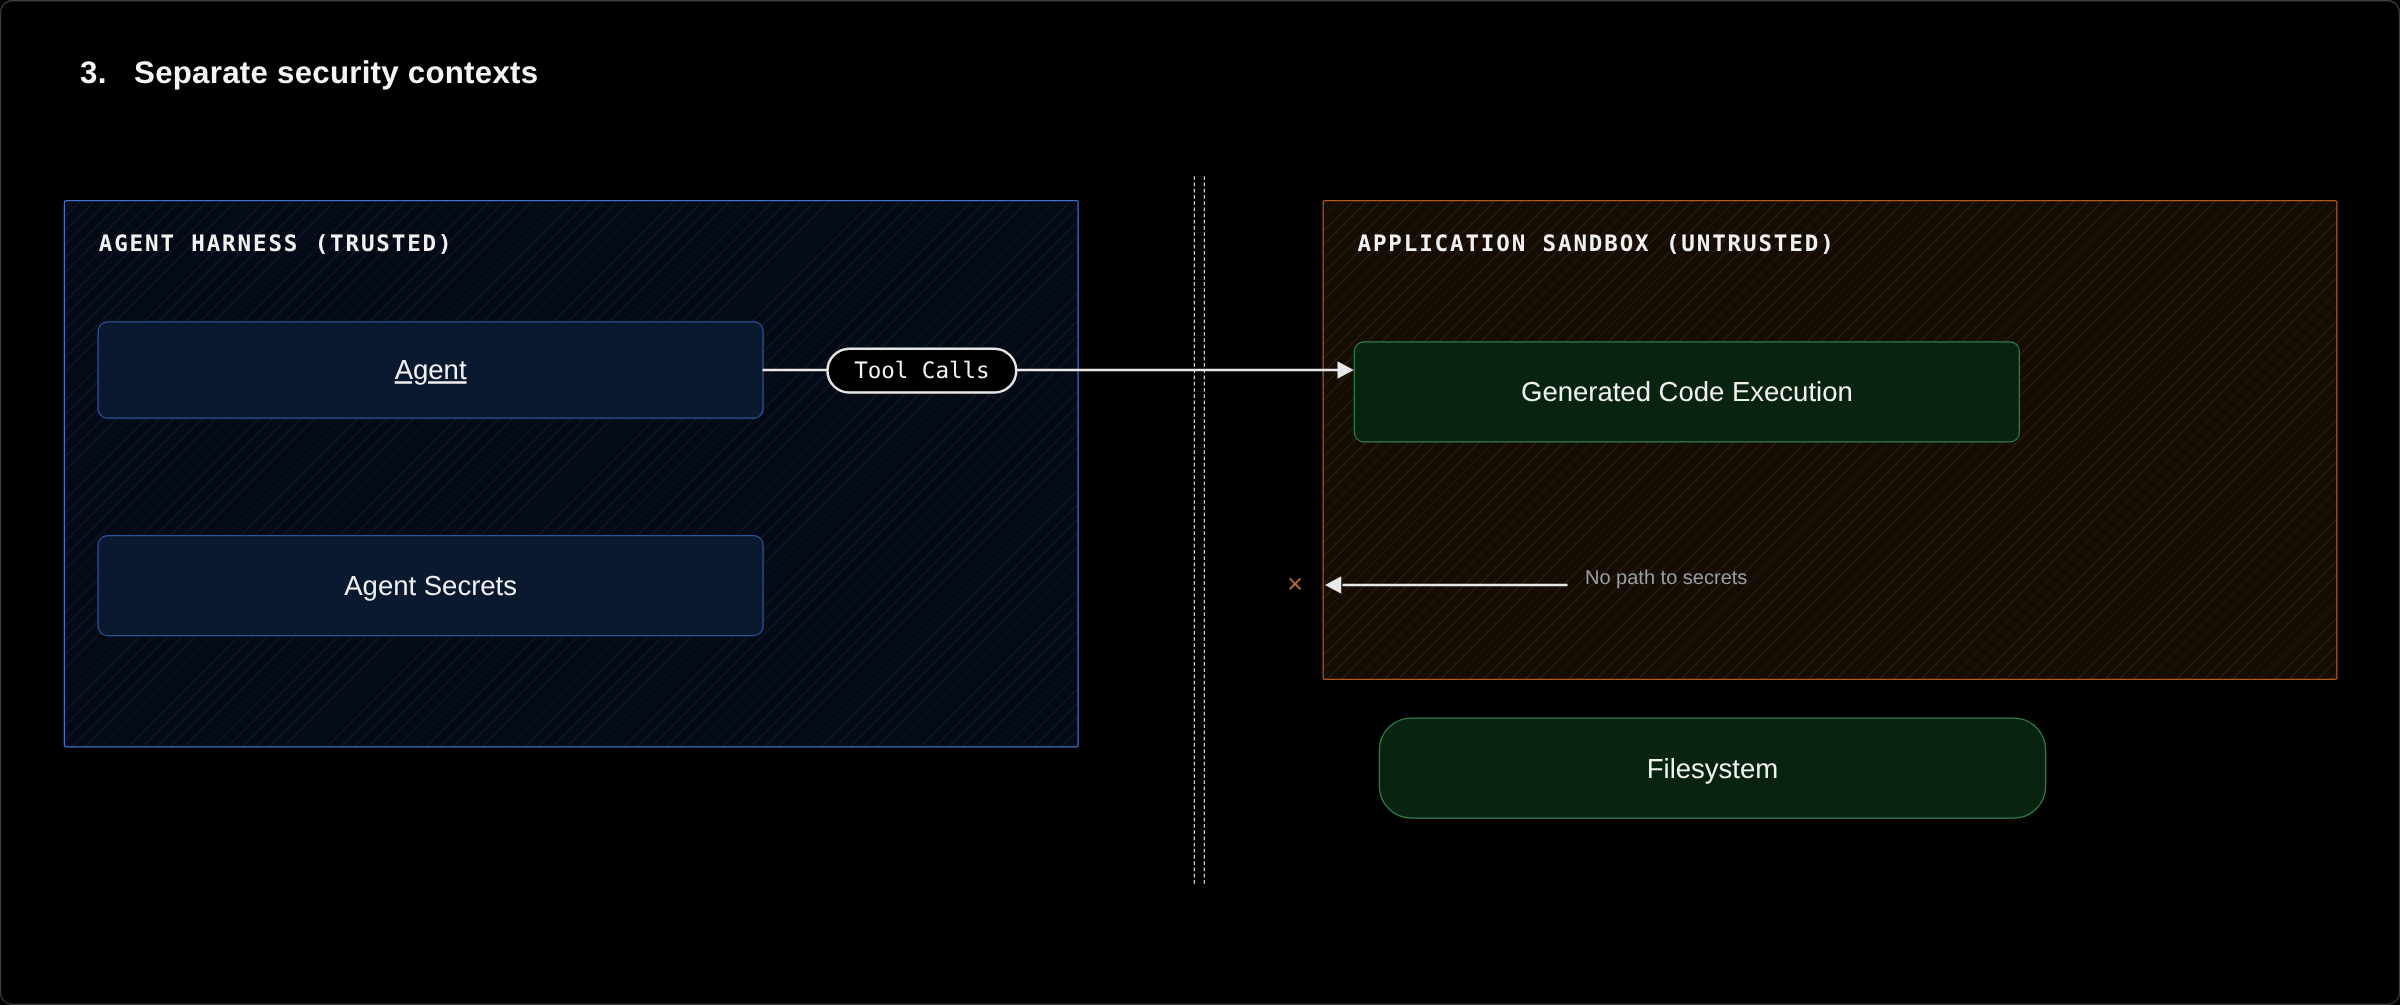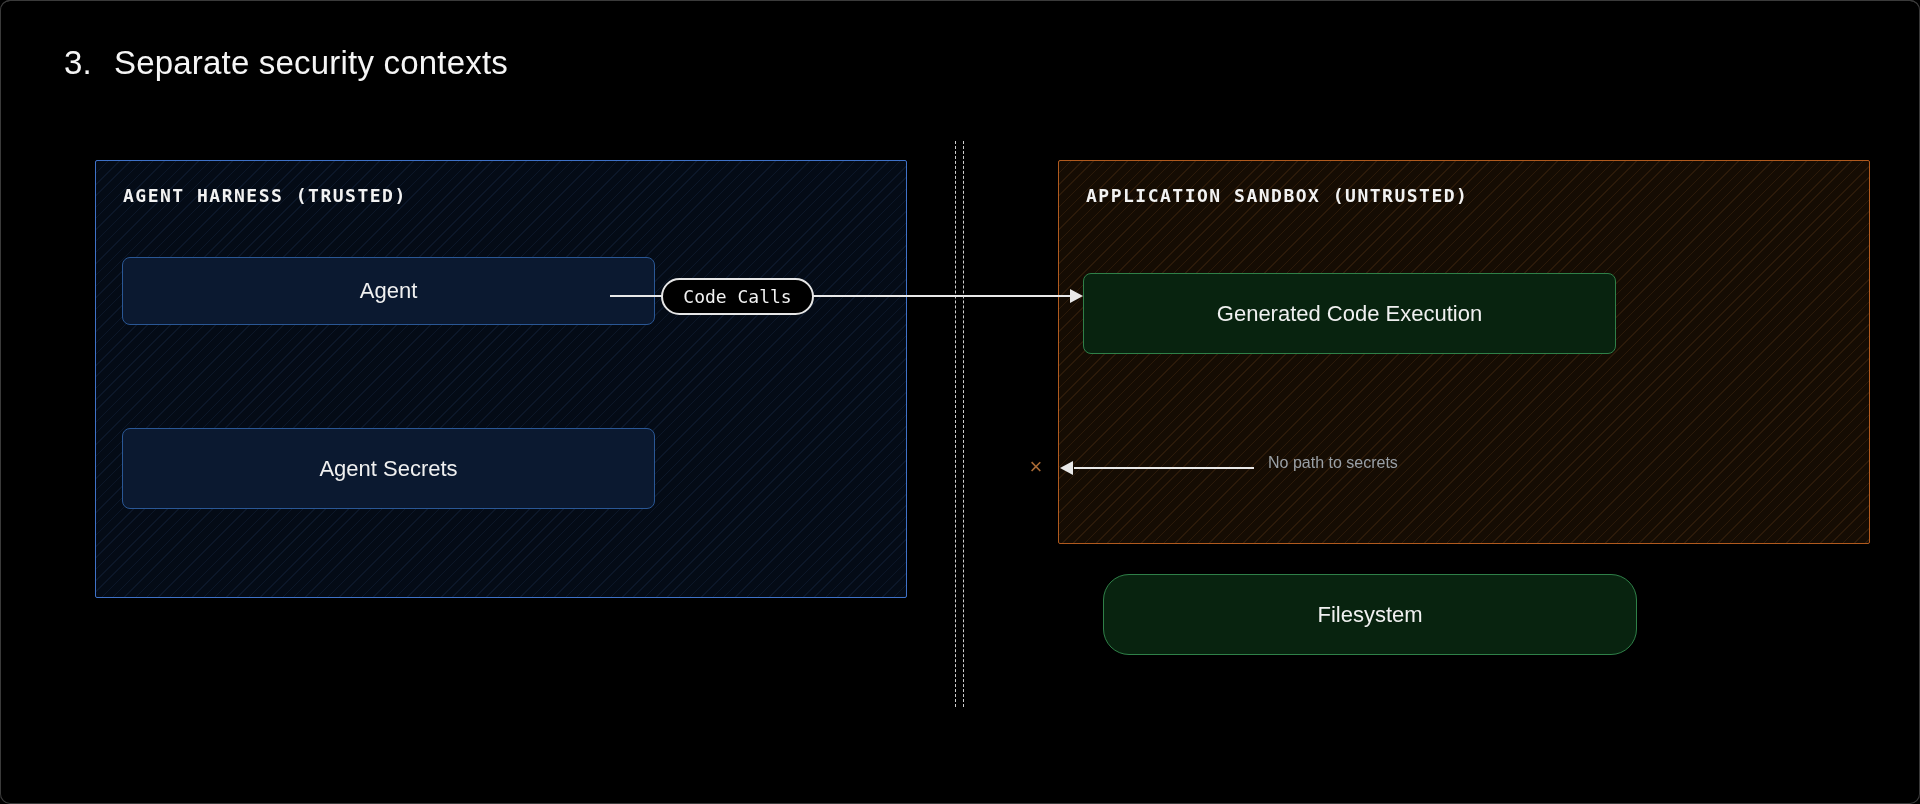--- a/index.html
+++ b/index.html
@@ -12,48 +12,47 @@
     --line-color:#e8e8e8;
     --muted-text:#9aa0a6;
     --blocked-x:#a96a35;
   }
   *{margin:0;padding:0;box-sizing:border-box;}
   html,body{background:#000;}
   body{font-family:"Liberation Sans",sans-serif;color:#ededed;}
   .stage{position:relative;width:1920px;height:804px;background:#000;overflow:hidden;}
   .window-edge{position:absolute;inset:0;border-radius:10px;box-shadow:inset 0 0 0 1px #3a3a3a, inset 0 1px 0 #4a4a4a;pointer-events:none;}
 
-  .page-title{position:absolute;left:64px;top:44px;font-size:33px;font-weight:400;color:#f5f5f5;letter-spacing:.2px;}
+  .page-title{position:absolute;left:64px;top:44px;font-size:25px;font-weight:700;color:#f5f5f5;letter-spacing:.2px;}
   .page-title .num{margin-right:22px;}
 
   .zone{position:absolute;border:1px solid;border-radius:2px;}
   .zone-label{position:absolute;left:27px;top:24px;font-family:"DejaVu Sans Mono","Liberation Mono",monospace;font-size:18px;font-weight:700;letter-spacing:1.5px;color:#f2f2f2;}
 
   .zone.trusted{
     left:51px;top:160px;width:812px;height:438px;
     border-color:var(--accent-blue);
     background:
       repeating-linear-gradient(135deg, rgba(80,125,200,0.10) 0 1px, transparent 1px 8px),
       #040b16;
-    margin-left: 44px;
   }
   .zone.untrusted{
     left:1058px;top:160px;width:812px;height:384px;
     border-color:var(--accent-orange);
     background:
       repeating-linear-gradient(135deg, rgba(205,125,55,0.12) 0 1px, transparent 1px 8px),
       #150c03;
   }
 
   .node{position:absolute;display:flex;align-items:center;justify-content:center;
         border-radius:8px;font-size:22px;color:#f0f0f0;border:1px solid;}
   .node.blue{background:var(--node-blue-bg);border-color:var(--node-blue-border);}
   .node.green{background:var(--node-green-bg);border-color:var(--node-green-border);margin-top:16px;}
 
-  .node-agent{left:26px;top:96px;width:533px;height:68px;}
+  .node-agent{left:26px;top:96px;width:533px;height:78px;text-decoration:underline;}
   .node-secrets{left:26px;top:267px;width:533px;height:81px;}
   .node-gce{left:24px;top:96px;width:533px;height:81px;}
   .node-fs{left:44px;top:397px;width:534px;height:81px;border-radius:26px;}
 
   .boundary{position:absolute;left:955px;top:141px;width:9px;height:566px;
             border-left:1px dashed #cfcfcf;border-right:1px dashed #cfcfcf;}
   .boundary-label{position:absolute;left:760px;top:720px;width:400px;text-align:center;
                   font-size:24px;color:var(--muted-text);}
 
   .hline{position:absolute;height:2px;background:var(--line-color);}
@@ -101,21 +100,21 @@
     <div class="node green node-fs">
       <span>Filesystem</span>
     </div>
   </div>
 
   <div class="boundary"></div>
 
   <div class="hline tool-line"></div>
   <div class="arrowhead arrow-right"></div>
   <div class="pill">
-    <span>Code Calls</span>
+    <span>Tool Calls</span>
   </div>
 
   <div class="hline nopath-line"></div>
   <div class="arrowhead arrow-left"></div>
   <div class="blocked-x">×</div>
   <div class="nopath-label">No path to secrets</div>
 
   <div class="window-edge"></div>
 </div>
 

